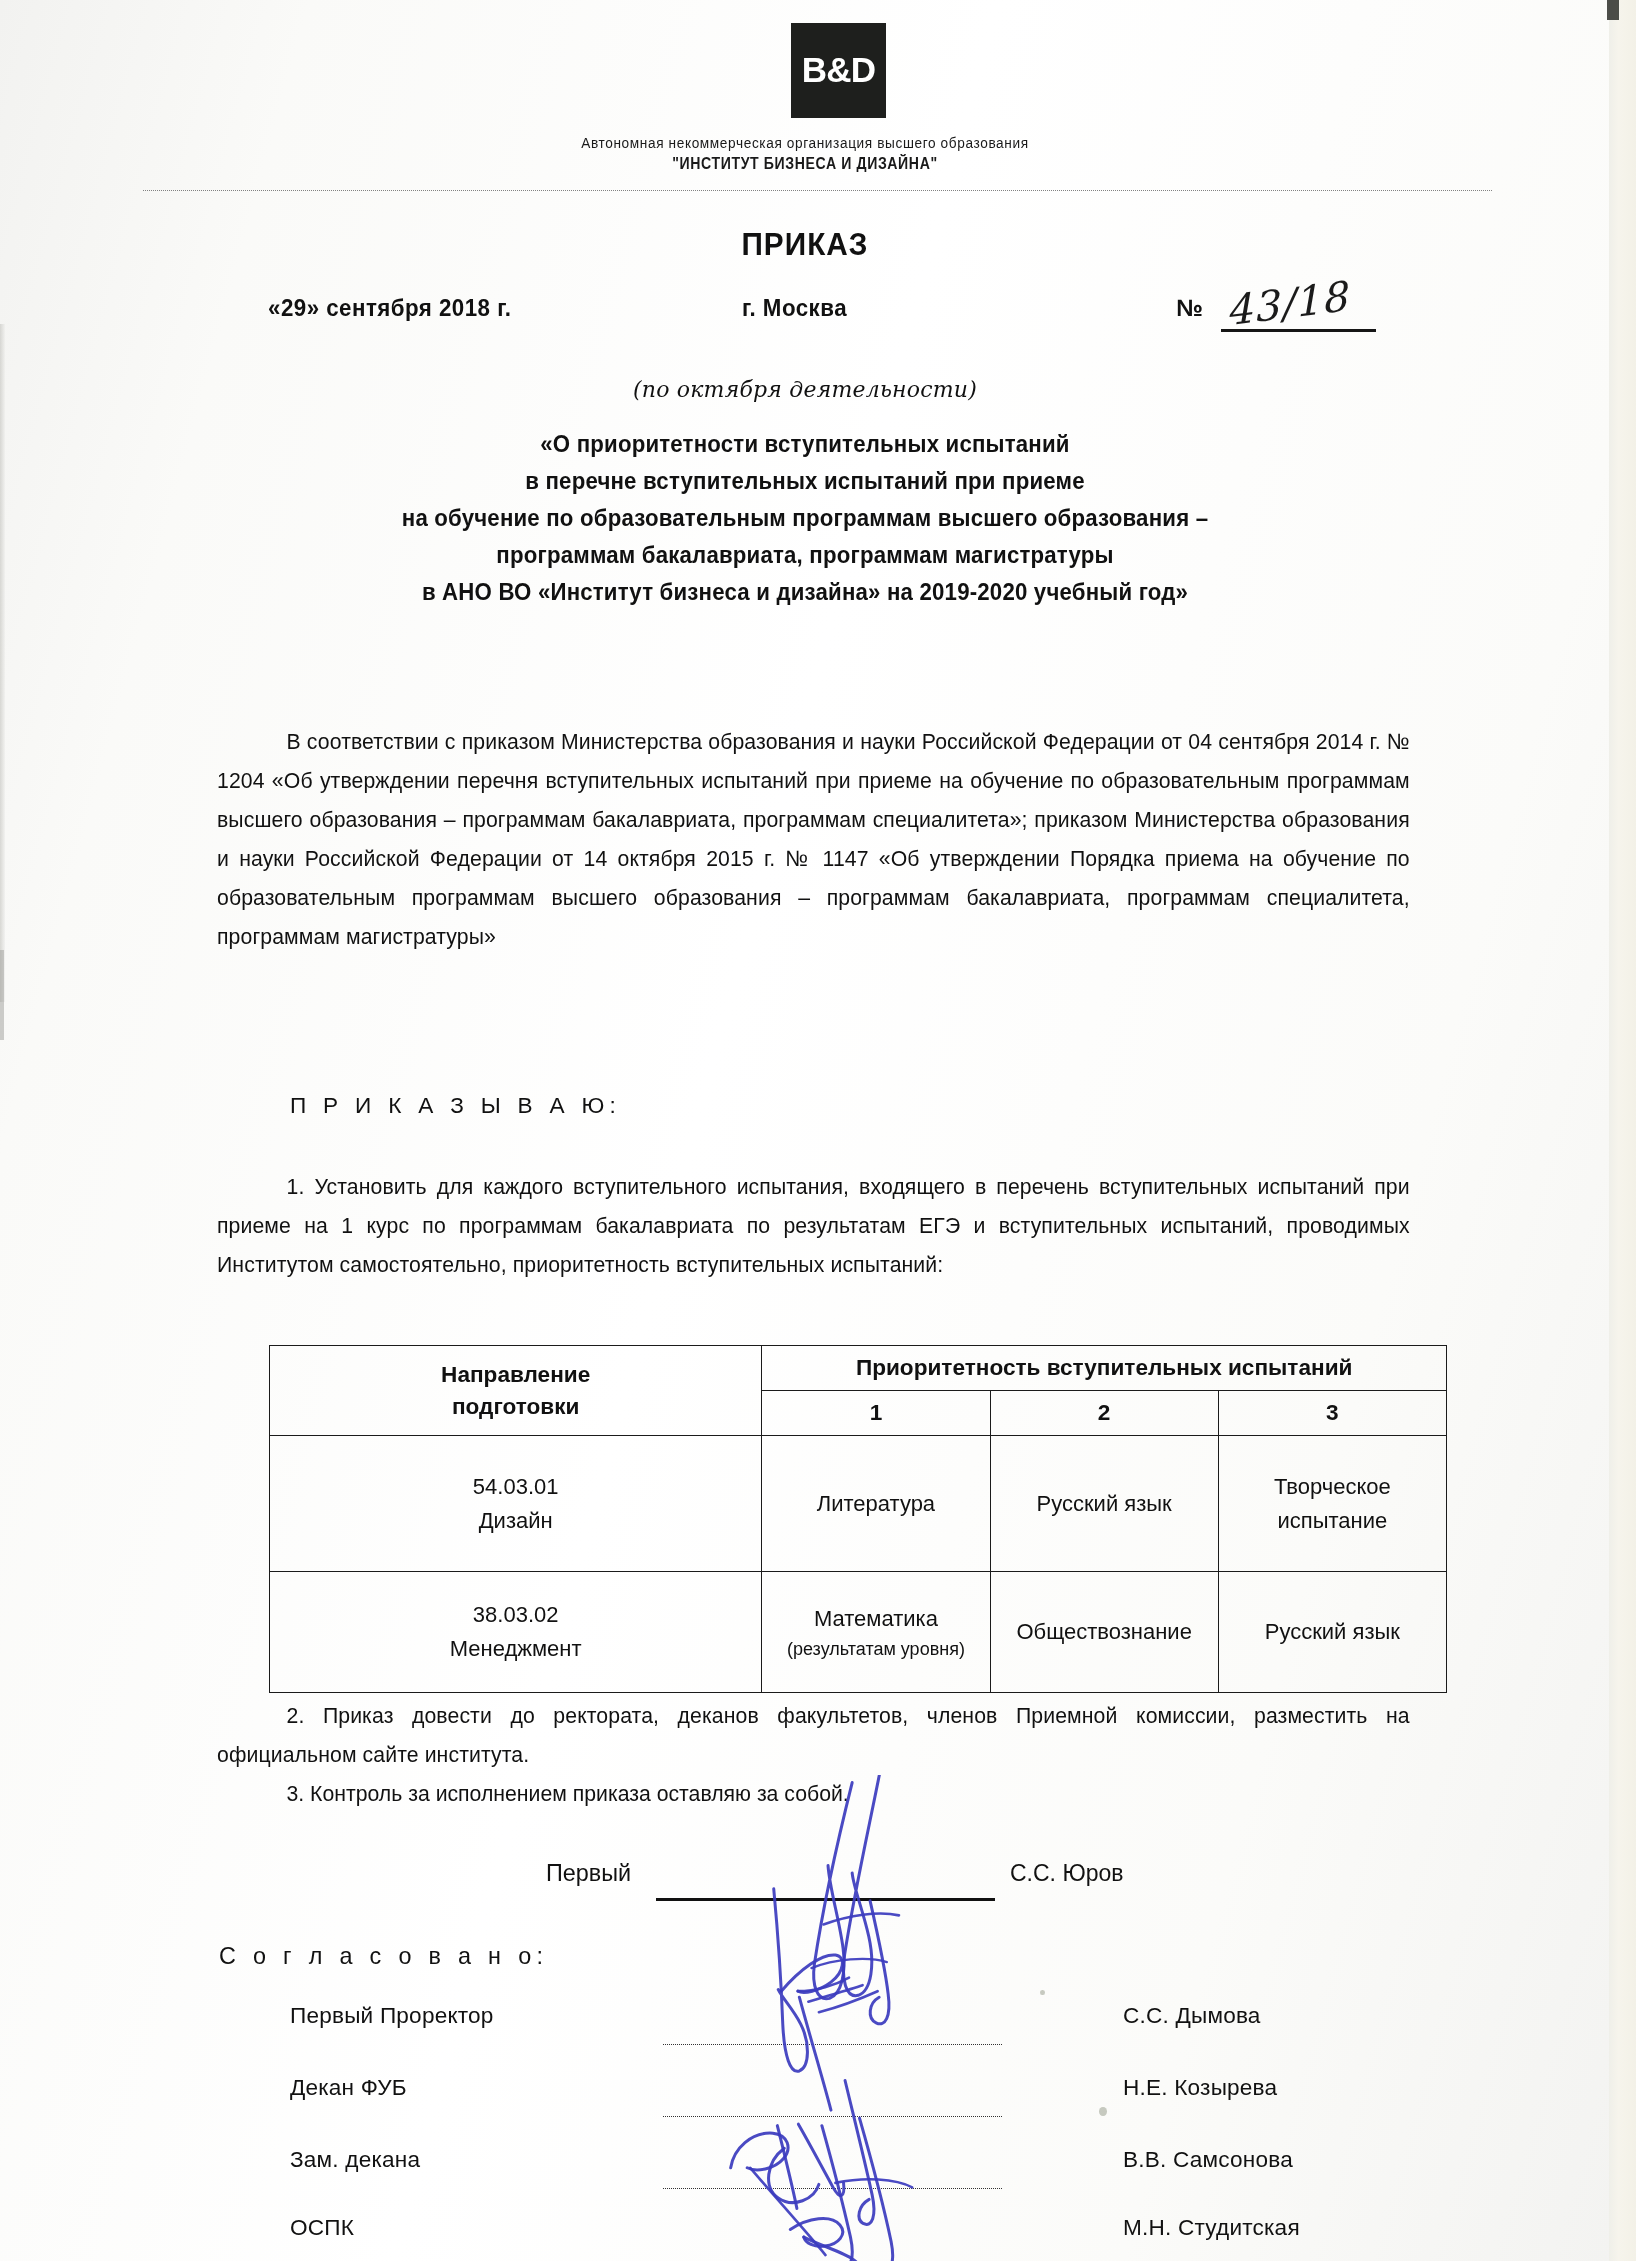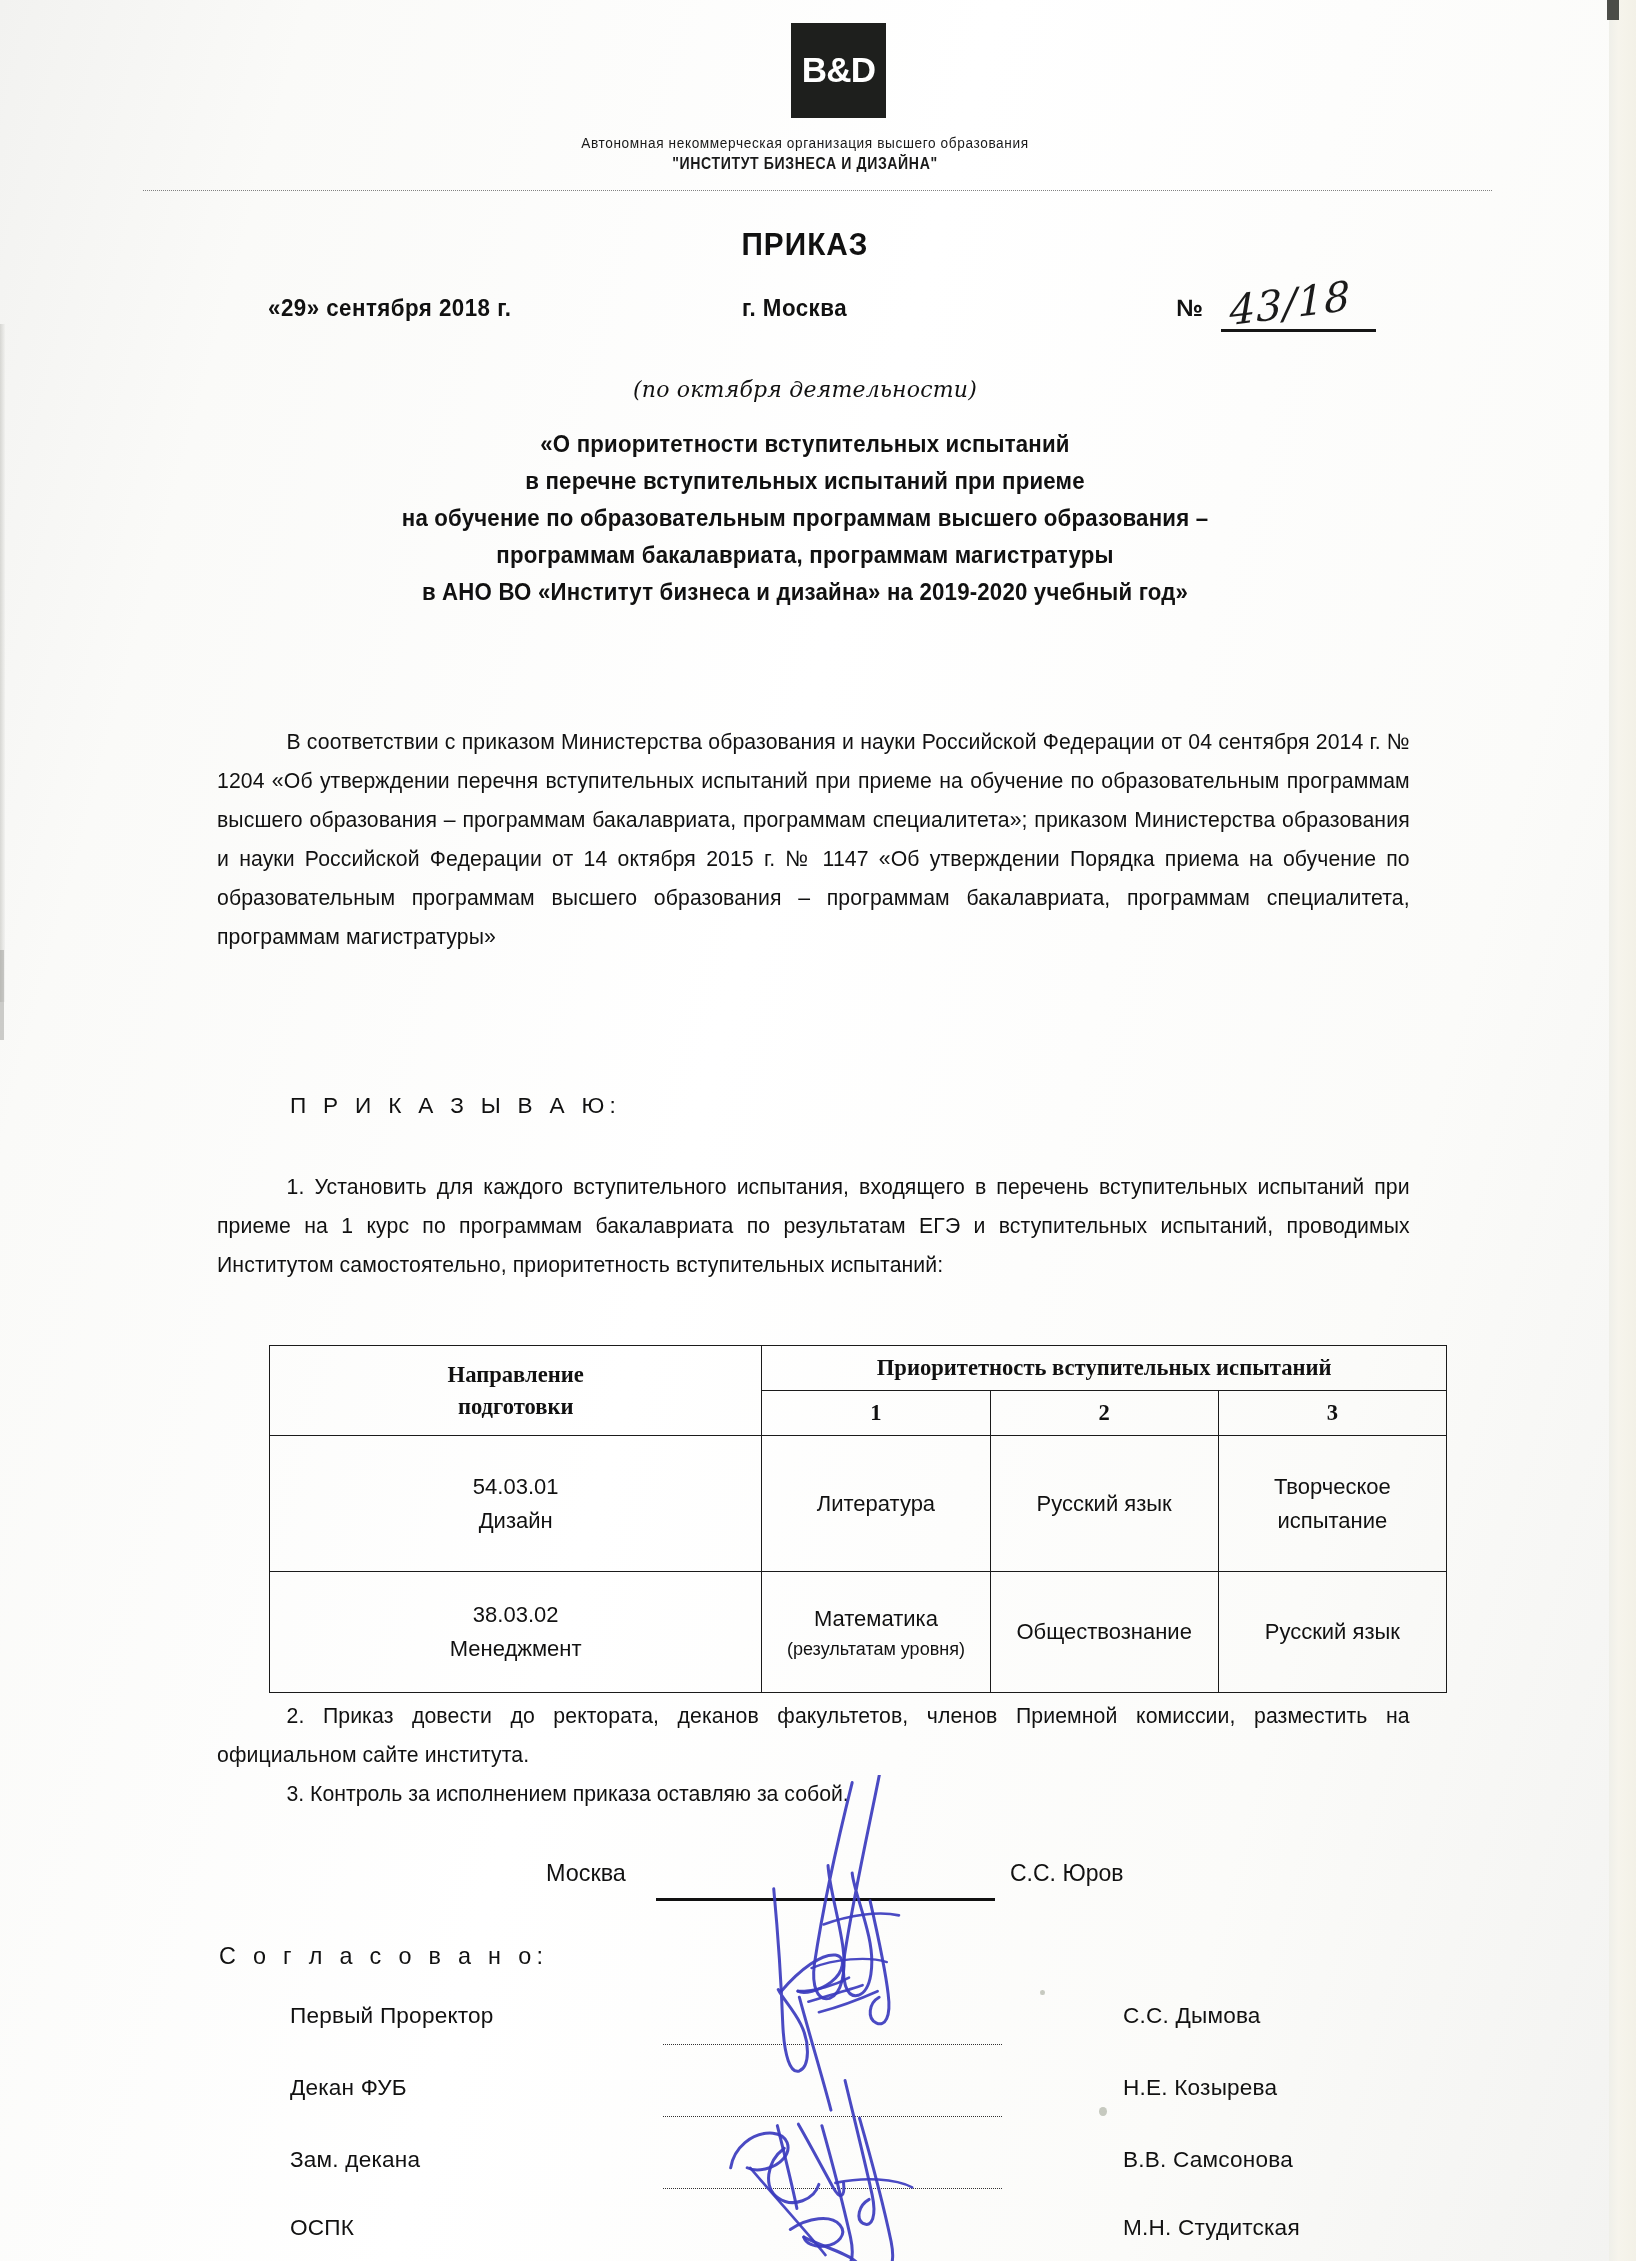--- a/index.html
+++ b/index.html
@@ -225,21 +225,20 @@
     text-align: center;
     vertical-align: middle;
     font-family: "Liberation Sans", sans-serif;
     color: #111111;
   }
   #tbl th {
     font-size: 22.6px;
     font-weight: 700;
     line-height: 32px;
     padding: 6px 3px;
-    font-family: Liberation Serif, serif;
   }
   #tbl td {
     font-size: 22px;
     line-height: 34px;
     padding: 7.5px 4.5px;
   }
   .col-dir  { width: 226px; }
   .col-p    { width: 317px; }
   .cell-sub { font-size: 18px; display: block; line-height: 26px; }
   .dir-code { display: block; }
@@ -432,21 +431,21 @@
   </table>
 
   <div class="body-para" id="para-item2">
     <span class="indent"></span><span>2. Приказ довести до ректората, деканов факультетов, членов Приемной комиссии, разместить на официальном сайте института.</span>
   </div>
   <div id="para-item3">
     <span class="indent"></span><span>3.   Контроль за исполнением приказа оставляю за собой.</span>
   </div>
 
   <div id="rector-row">
-    <span id="rector-label">Москва</span>
+    <span id="rector-label">Первый</span>
     <div id="rector-rule"></div>
     <span id="rector-name">С.С. Юров</span>
   </div>
 
   <div id="approve-head">С о г л а с о в а н о:</div>
 
   <div class="appr-row" id="appr-row-0">
     <span class="appr-role">Первый  Проректор</span>
     <div class="appr-rule"></div>
     <span class="appr-name">С.С. Дымова</span>

